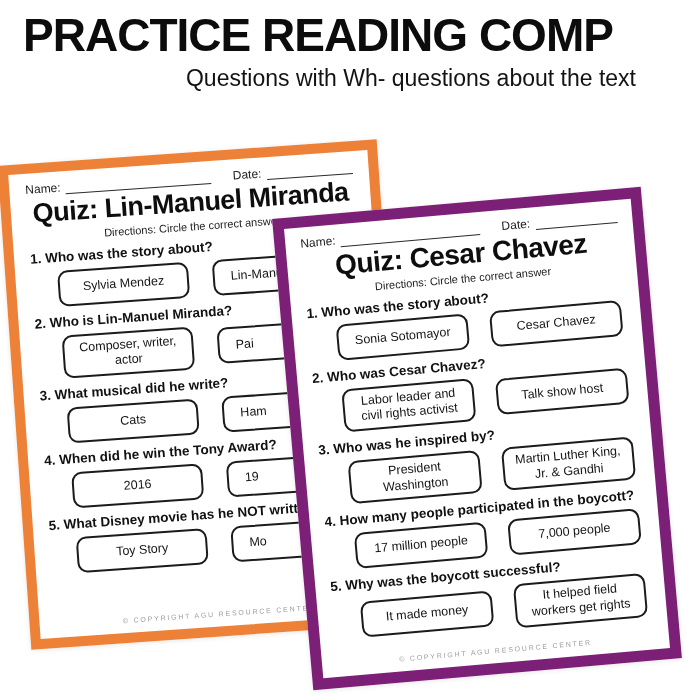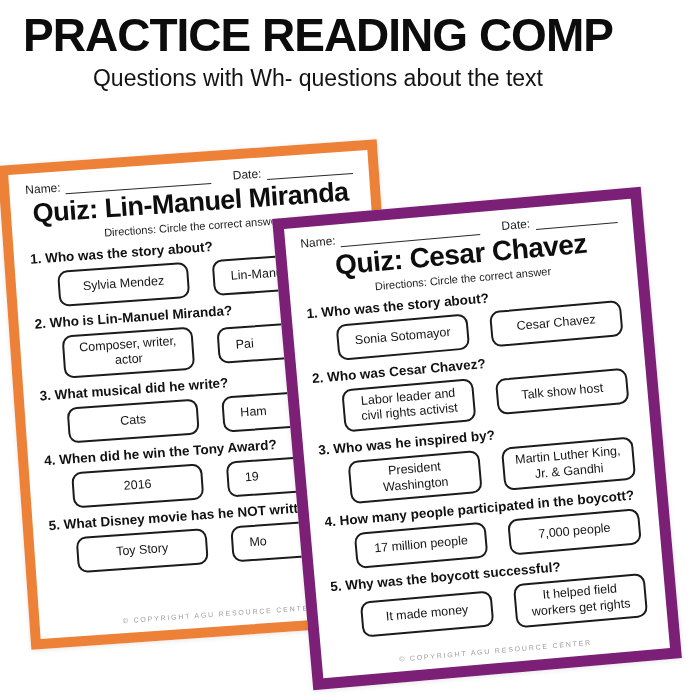--- a/index.html
+++ b/index.html
@@ -6,21 +6,21 @@
   body{
     width:700px;height:700px;position:relative;overflow:hidden;
     background:#ffffff;font-family:"Liberation Sans", sans-serif;color:#141414;
   }
   
   .header{position:absolute;left:0;top:0;width:636px;text-align:center;}
   .main-title{
     margin:10px 0 4px;font-size:46px;font-weight:800;letter-spacing:-1px;
     color:#0c0c0c;line-height:1.1;
   }
-  .subtitle{font-size:23px;font-weight:400;color:#131313;}
+  .subtitle{font-size:23px;font-weight:400;color:#131313;text-align:right;}
   
   .page{
     position:absolute;background:#ffffff;box-sizing:border-box;
     display:flex;flex-direction:column;overflow:hidden;
     box-shadow:0 1px 5px rgba(0,0,0,0.10);
   }
   .page-orange{
     left:14px;top:152px;width:380px;height:485px;
     border:10px solid #EC8137;transform:rotate(-4deg);z-index:1;
     padding:9px 16px 9px;

